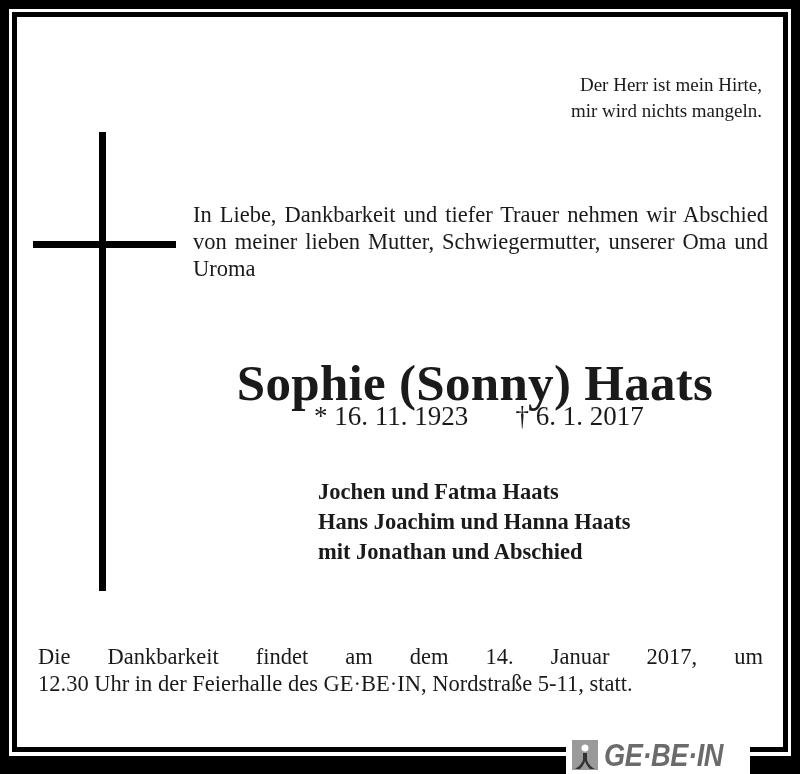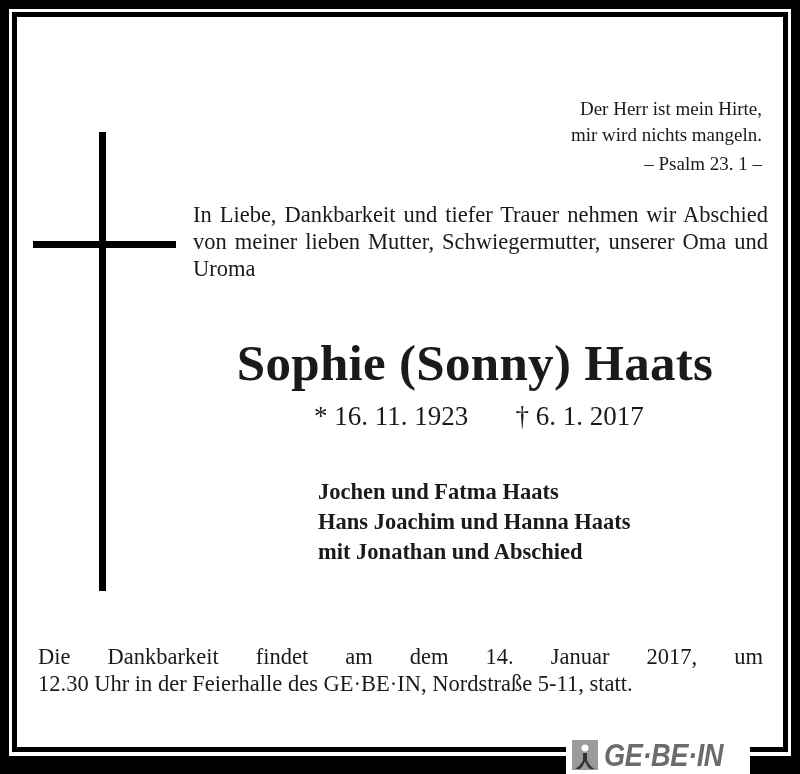--- a/index.html
+++ b/index.html
@@ -1,45 +1,44 @@
 <!DOCTYPE html>
 <html><head>
 <meta charset="utf-8">
 <style>
   html, body { margin:0; padding:0; background:#000; }
   body { width:800px; height:774px; position:relative; overflow:hidden; font-family:"Liberation Serif", "DejaVu Serif", serif; color:#1a1a1a; }
   .outer { position:absolute; left:9px; top:9px; width:782px; height:747px; background:#fff; }
   .inner-border { position:absolute; left:12px; top:12px; width:776px; height:740px; border:5px solid #000; box-sizing:border-box; background:#fff; }
   .content { position:absolute; left:0; top:0; width:800px; height:774px; }
-  .psalm { position:absolute; right:38px; top:72px; text-align:right; font-size:19px; line-height:26px;margin-top:24px; }
+  .psalm { position:absolute; right:38px; top:72px; text-align:right; font-size:19px; line-height:26px; }
   .psalm .ref { margin-top:3px; }
   .cross-v { position:absolute; left:99px; top:132px; width:7px; height:459px; background:#000; }
   .cross-h { position:absolute; left:33px; top:241px; width:143px; height:7px; background:#000; }
   .intro { position:absolute; left:193px; top:201px; width:575px; font-size:22.5px; line-height:27px; text-align:justify; }
-  .name { position:absolute; left:150px; width:650px; top:334px; text-align:center; font-weight:bold; font-size:51px; letter-spacing:0.3px; }
+  .name { position:absolute; left:150px; width:650px; top:354px; text-align:center; font-weight:bold; font-size:51px; letter-spacing:0.3px; }
   .dates { position:absolute; left:314px; top:401px; font-size:27px; white-space:pre; }
   .family { position:absolute; left:318px; top:477px; font-weight:bold; font-size:22.5px; line-height:30px; }
   .ceremony { position:absolute; left:38px; top:643px; width:725px; font-size:22.5px; line-height:27px; text-align:justify; text-align-last:left; }
   .ceremony .l1 { display:flex; justify-content:space-between; }
   .logo { position:absolute; left:566px; top:736px; height:38px; padding:0 6px; background:#fff; display:flex; align-items:center;font-style:italic; }
   .logo-icon { width:26px; height:30px; margin-right:6px; }
   .logo-text { font-family:"Liberation Sans", "DejaVu Sans", sans-serif; font-weight:bold; font-size:32px; color:#6b6b6b; letter-spacing:-0.5px; transform:scaleX(0.85); transform-origin:left center; }
 </style>
 </head>
 <body>
 
 <div class="outer"></div>
 <div class="inner-border"></div>
 
 <div class="content">
 
   <div class="psalm">
     <div>Der Herr ist mein Hirte,</div>
     <div>mir wird nichts mangeln.</div>
-    <div class="ref">– Psalm 23. 1 –</div>
   </div>
 
   <div>
     <div class="cross-v"></div>
     <div class="cross-h"></div>
   </div>
 
   <div class="intro">In Liebe, Dankbarkeit und tiefer Trauer nehmen wir Abschied von meiner lieben Mutter, Schwiegermutter, unserer Oma und Uroma</div>
 
   <div class="name">Sophie (Sonny) Haats</div>

